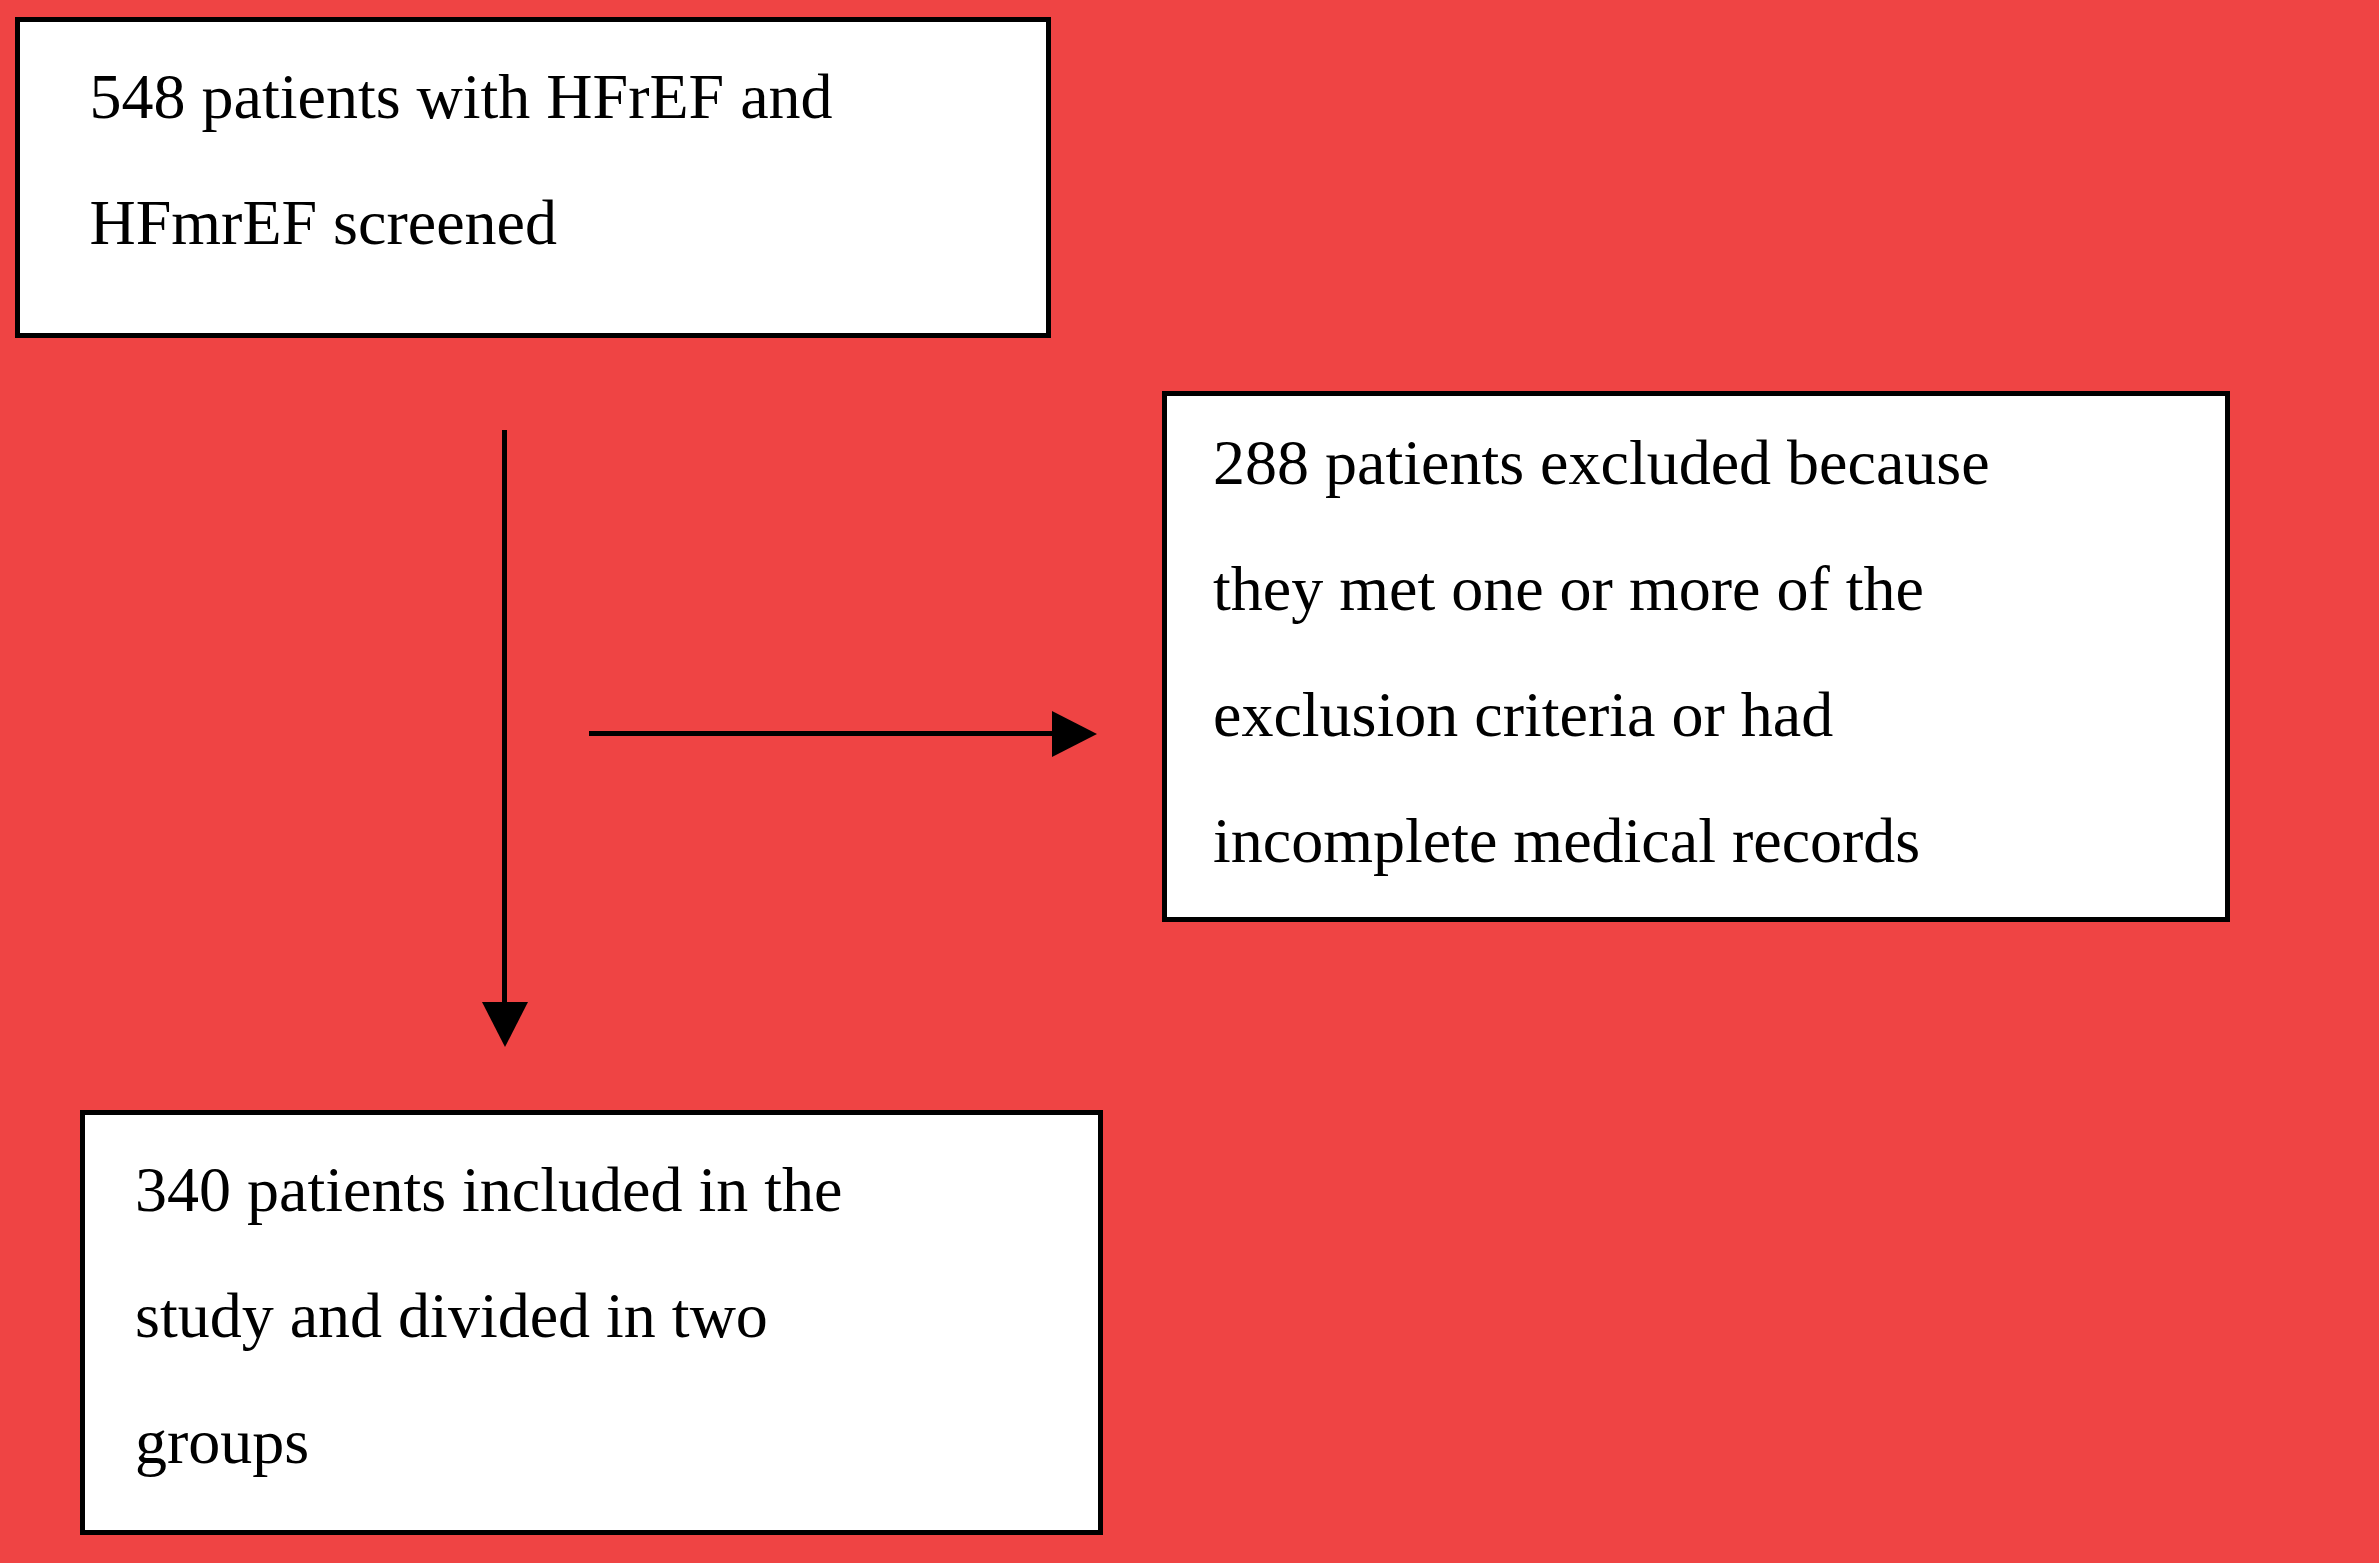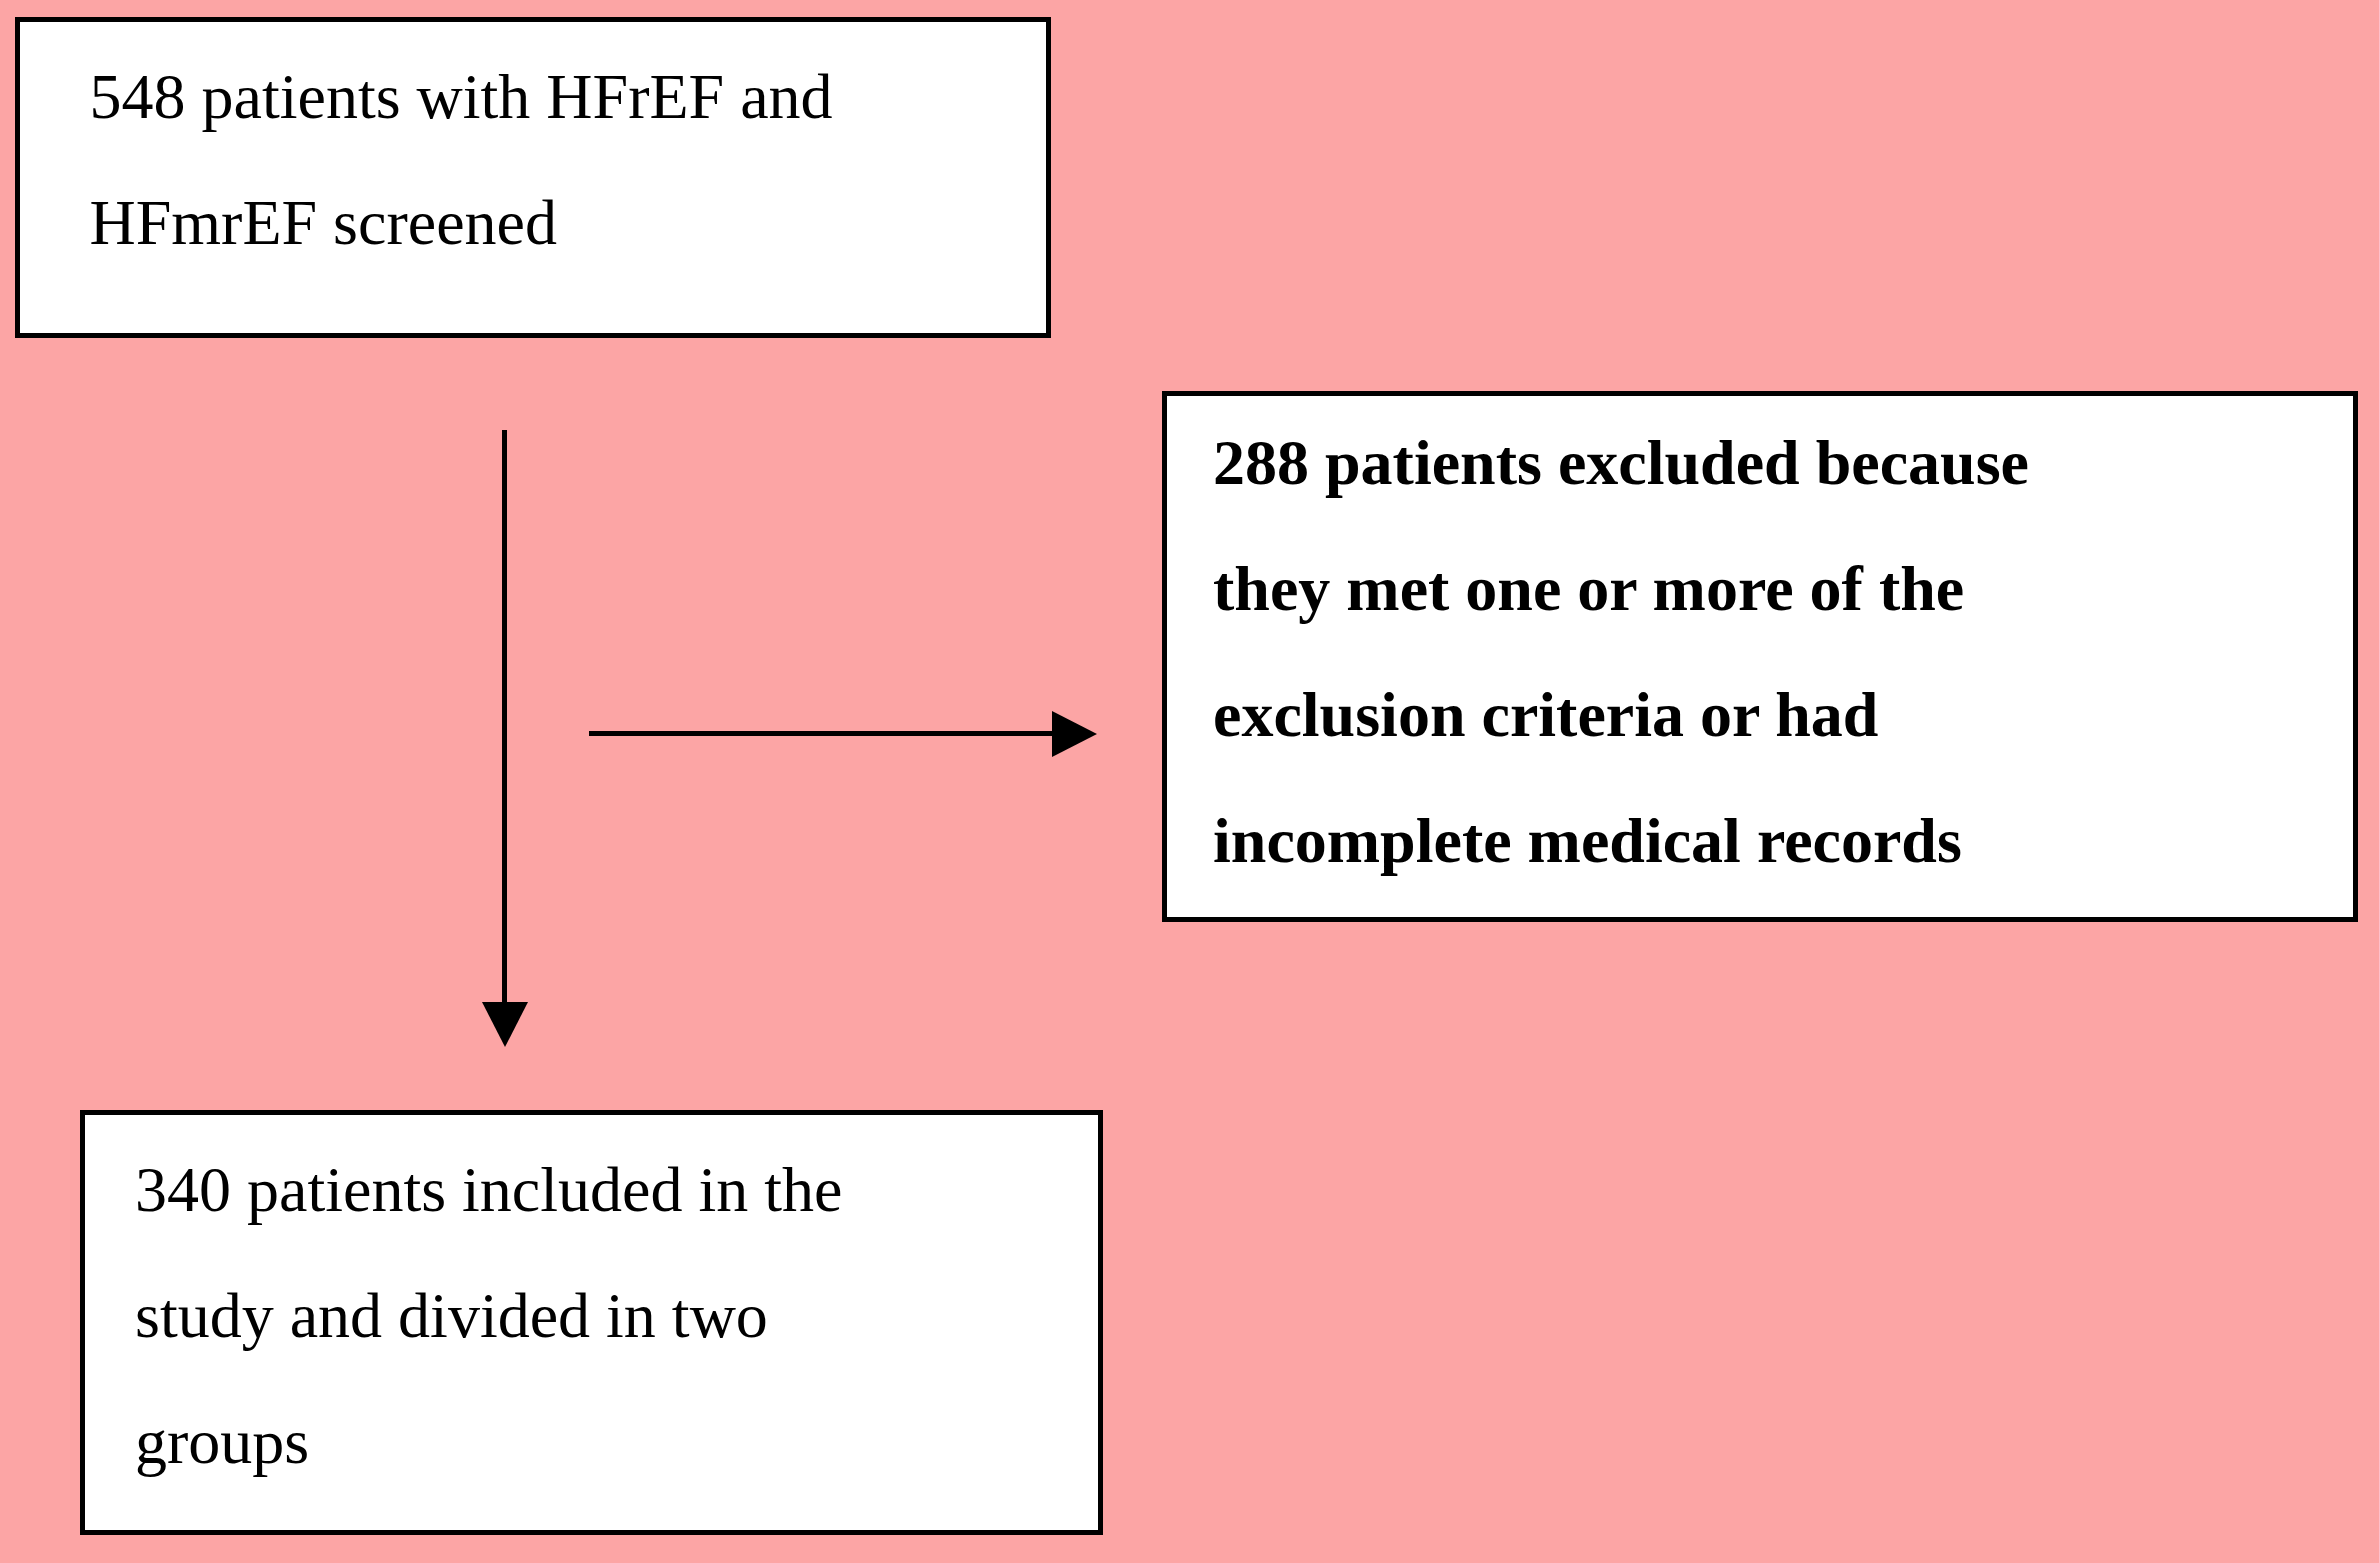--- a/index.html
+++ b/index.html
@@ -4,21 +4,21 @@
 <style>
   html, body {
     margin: 0;
     padding: 0;
     background: #ffffff;
   }
   .canvas {
     position: relative;
     width: 2379px;
     height: 1563px;
-    background: #fca5a5;
+    background: #ef4444;
     font-family: "Liberation Serif", "DejaVu Serif", serif;
     color: #000000;
     overflow: hidden;
   }
   .flow-box {
     position: absolute;
     border: 5.8px solid #000000;
     background: #ffffff;
     box-sizing: border-box;
   }
@@ -34,23 +34,22 @@
     top: 17.4px;
     width: 1036px;
     height: 321px;
   }
   .box-screened .box-text {
     padding: 11.6px 23px 0 70px;
   }
   .box-excluded {
     left: 1162px;
     top: 391px;
-    width: 1196px;
+    width: 1068px;
     height: 531px;
-    font-weight: bold;
   }
   .box-excluded .box-text {
     padding: 3.9px 23px 0 46px;
   }
   .box-included {
     left: 80px;
     top: 1110px;
     width: 1023px;
     height: 425px;
   }

